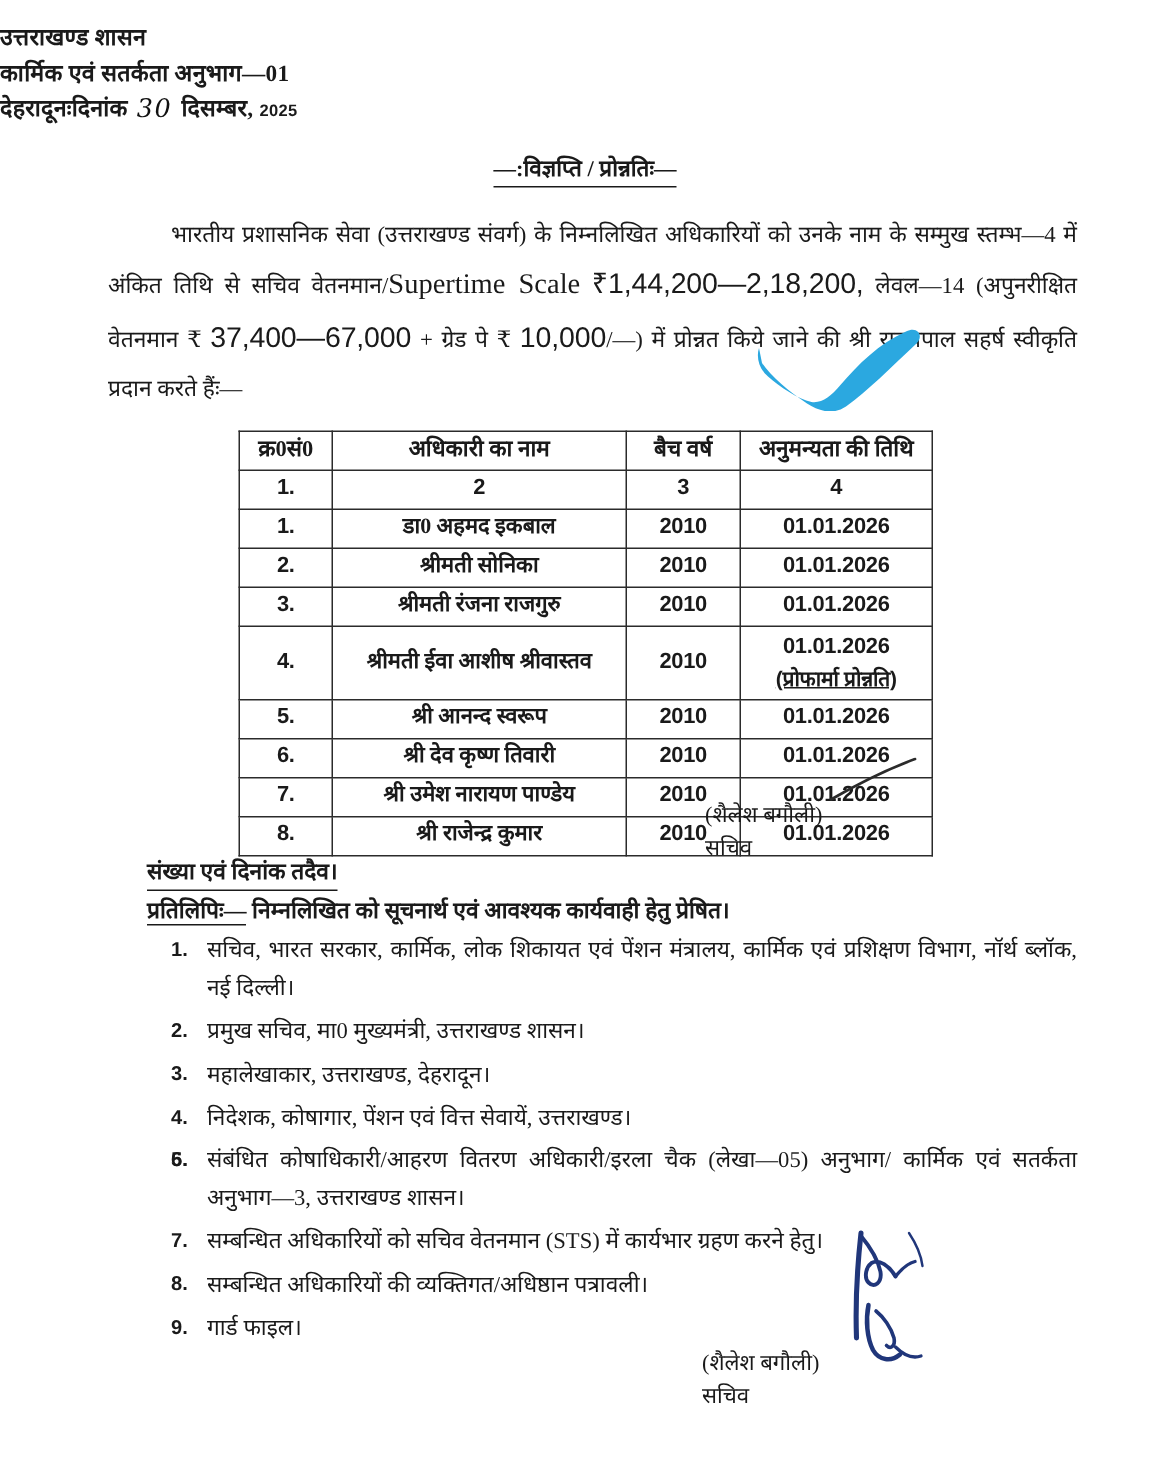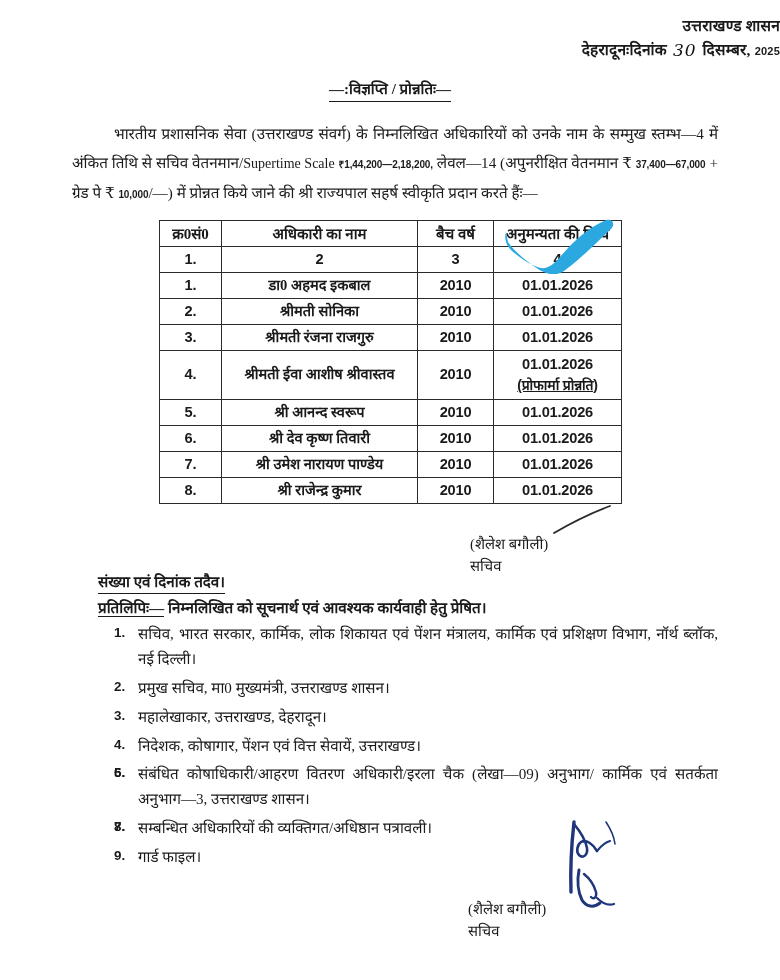--- a/index.html
+++ b/index.html
@@ -19,21 +19,21 @@
   }
 
   .page {
     position: absolute;
     inset: 0;
     padding: 0;
   }
 
   
   .doc-header {
-    text-align: right;
+    text-align: left;
     padding-top: 14px;
     line-height: 1.52;
   }
   .doc-header .hl {
     font-size: 15.5px;
     font-weight: 700;
     letter-spacing: .2px;
     white-space: nowrap;
   }
   .hl.line3, .hl.line4 { font-weight: 700; }
@@ -77,26 +77,26 @@
   .body-para {
     margin: 17px 62px 0 72px;
     font-size: 15.2px;
     line-height: 1.92;
     text-align: justify;
     text-justify: inter-word;
     text-indent: 42px;
   }
   .body-para .latin {
     font-family: "Liberation Serif", serif;
-    font-size: 14px;
+    font-size: 19px;
   }
   .body-para .num {
     font-family: "Liberation Sans", sans-serif;
-    font-size: 10px;
-    font-weight: 700;
+    font-size: 19px;
+    font-weight: 400;
     letter-spacing: -.1px;
   }
 
   
   .tick {
     position: absolute;
     left: 500px;
     top: 212px;
     width: 118px;
     height: 62px;
@@ -224,20 +224,21 @@
   }
   ol.copy-list > li.no-justify { text-align: left; }
 </style>
 </head>
 <body>
 
 <div class="page">
 
   <div class="doc-header">
     <div class="hl">उत्तराखण्ड शासन</div>
+    <div class="hl">कार्मिक एवं सतर्कता अनुभाग—01</div>
     <div class="hl line4">
       <span>देहरादूनःदिनांक</span>
       <span class="hand">30</span>
       <span>दिसम्बर,</span>
       <span class="yr">2025</span>
     </div>
   </div>
 
   <div class="subject-wrap">
     <span class="subject">—:विज्ञप्ति / प्रोन्नतिः—</span>
@@ -362,24 +363,25 @@
       </li>
       <li class="no-justify">
         <span class="li-num">4.</span>
         <span>निदेशक, कोषागार, पेंशन एवं वित्त सेवायें, उत्तराखण्ड।</span>
       </li>
       <li>
         <span class="li-num">5.</span>
       </li>
       <li>
         <span class="li-num">6.</span>
-        <span>संबंधित कोषाधिकारी/आहरण वितरण अधिकारी/इरला चैक (लेखा—09) अनुभाग/ कार्मिक एवं सतर्कता अनुभाग—3, उत्तराखण्ड शासन।</span>
+        <span>संबंधित कोषाधिकारी/आहरण वितरण अधिकारी/इरला चैक (लेखा—05) अनुभाग/ कार्मिक एवं सतर्कता अनुभाग—3, उत्तराखण्ड शासन।</span>
       </li>
       <li class="no-justify">
         <span class="li-num">7.</span>
+        <span>सम्बन्धित अधिकारियों को सचिव वेतनमान (STS) में कार्यभार ग्रहण करने हेतु।</span>
       </li>
       <li class="no-justify">
         <span class="li-num">8.</span>
         <span>सम्बन्धित अधिकारियों की व्यक्तिगत/अधिष्ठान पत्रावली।</span>
       </li>
       <li class="no-justify">
         <span class="li-num">9.</span>
         <span>गार्ड फाइल।</span>
       </li>
     </ol>

